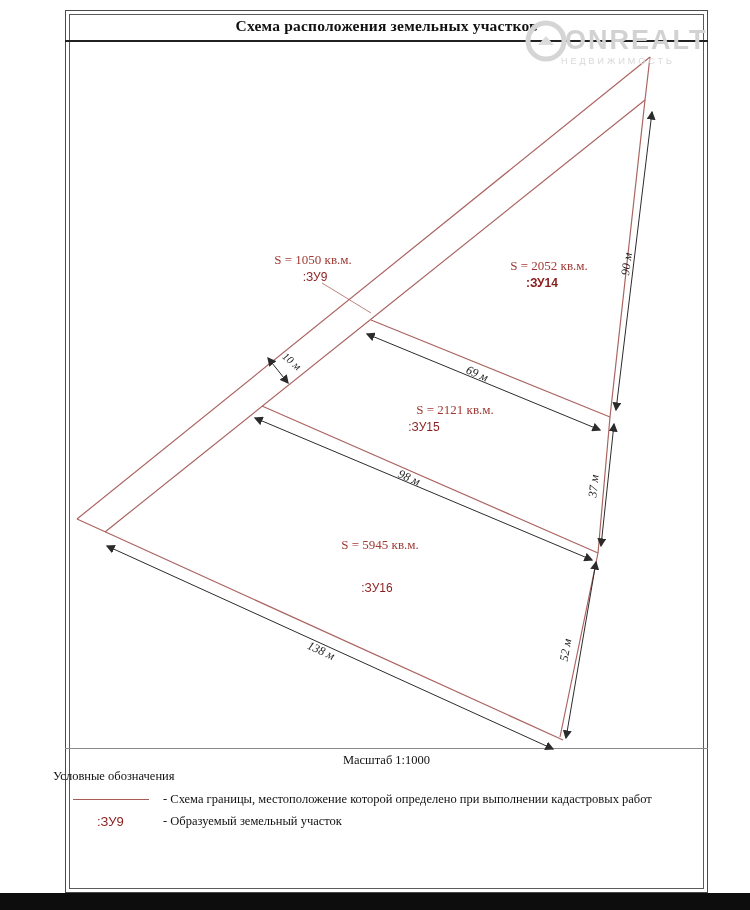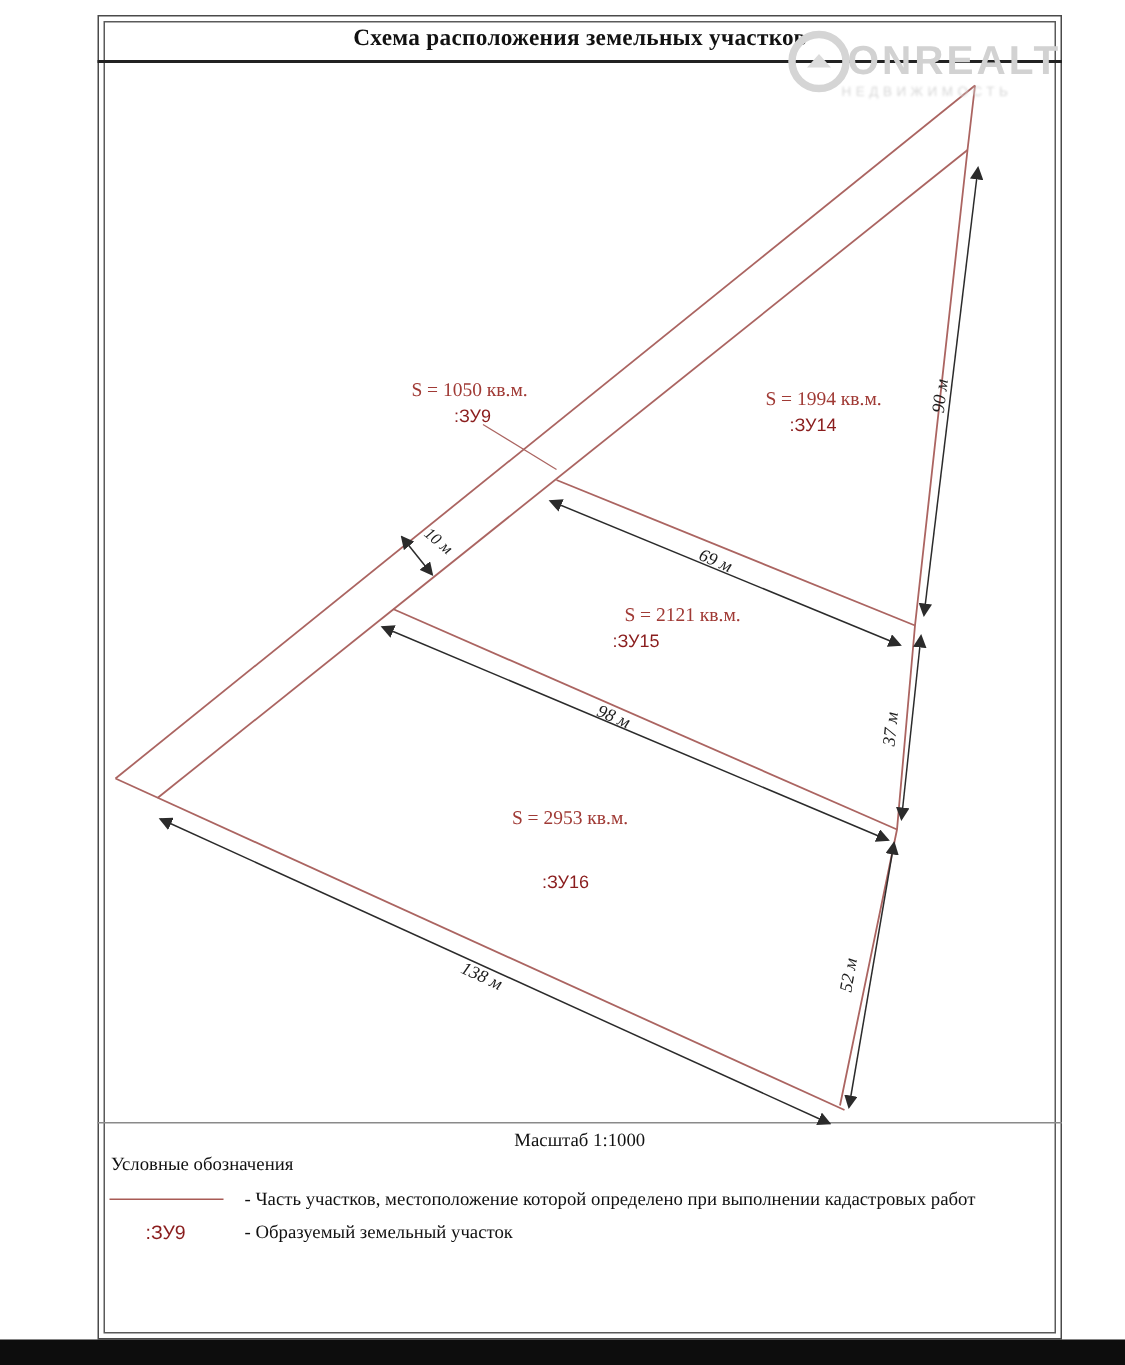--- a/index.html
+++ b/index.html
@@ -26,36 +26,36 @@
   .wm-sub{
     position:absolute;left:56px;top:44px;width:180px;
     font-family:"Liberation Sans", sans-serif;font-size:9px;letter-spacing:3px;
     color:#d8d8d8;filter:blur(.7px);text-transform:uppercase;
   }
   svg.plan{position:absolute;left:0;top:0;z-index:2;}
   
   .area-label{position:absolute;transform:translate(-50%,-50%);font-size:13px;color:#a03a35;white-space:nowrap;z-index:3;}
   .tag-label{position:absolute;transform:translate(-50%,-50%);font-family:"Liberation Sans", sans-serif;font-size:12px;color:#8a1d1d;white-space:nowrap;z-index:3;}
   .al-1{left:313px;top:260px;} .tl-1{left:315px;top:277px;}
-  .al-2{left:549px;top:266px;} .tl-2{left:542px;top:283px;}
+  .al-2{left:549px;top:266px;} .tl-2{left:542px;top:283px;font-weight:bold;}
   .al-3{left:455px;top:410px;} .tl-3{left:424px;top:427px;}
   .al-4{left:380px;top:545px;} .tl-4{left:377px;top:588px;}
   
   .dim{position:absolute;font-size:12px;font-style:italic;color:#1c1c1c;white-space:nowrap;z-index:3;}
   .d10 {left:292px;top:361px;transform:translate(-50%,-50%) rotate(40deg);font-size:11px;}
   .d69 {left:477px;top:374px;transform:translate(-50%,-50%) rotate(23deg);}
   .d98 {left:409px;top:478px;transform:translate(-50%,-50%) rotate(23deg);}
   .d138{left:321px;top:651px;transform:translate(-50%,-50%) rotate(24.5deg);}
   .d90 {left:627px;top:264px;transform:translate(-50%,-50%) rotate(-83deg);}
   .d37 {left:594px;top:486px;transform:translate(-50%,-50%) rotate(-84deg);}
   .d52 {left:566px;top:650px;transform:translate(-50%,-50%) rotate(-80deg);}
   
   .scale-rule{position:absolute;left:65px;top:748px;width:643px;height:1px;background:#8a8a8a;}
   .scale-text{position:absolute;left:65px;top:753px;width:643px;text-align:center;font-size:12.5px;}
-  .legend-heading{position:absolute;left:74px;top:769px;font-size:12.5px;}
+  .legend-heading{position:absolute;left:53px;top:769px;font-size:12.5px;}
   .legend-line-sample{position:absolute;left:73px;top:799px;width:76px;height:0;border-top:1.6px solid #a85a55;}
   .legend-text-1{position:absolute;left:163px;top:792px;font-size:12.5px;}
   .legend-tag{position:absolute;left:97px;top:814px;font-family:"Liberation Sans", sans-serif;font-size:13px;color:#8a1d1d;}
   .legend-text-2{position:absolute;left:163px;top:814px;font-size:12.5px;}
   .bottom-bar{position:absolute;left:0;top:893px;width:750px;height:17px;background:#0d0d0d;}
 </style>
 </head>
 <body>
 
 <div id="canvas">
@@ -98,39 +98,39 @@
       <line x1="255" y1="418" x2="592" y2="560" marker-start="url(#ah)" marker-end="url(#ah)"></line>
       <line x1="107" y1="546" x2="553" y2="749" marker-start="url(#ah)" marker-end="url(#ah)"></line>
       <line x1="652" y1="112" x2="616" y2="410" marker-start="url(#ah)" marker-end="url(#ah)"></line>
       <line x1="614" y1="424" x2="601" y2="546" marker-start="url(#ah)" marker-end="url(#ah)"></line>
       <line x1="596" y1="562" x2="566" y2="738" marker-start="url(#ah)" marker-end="url(#ah)"></line>
     </g>
   </svg>
 
   <div class="area-label al-1">S = 1050 кв.м.</div>
   <div class="tag-label tl-1">:ЗУ9</div>
-  <div class="area-label al-2">S = 1994 кв.м.</div>
+  <div class="area-label al-2">S = 2052 кв.м.</div>
   <div class="tag-label tl-2">:ЗУ14</div>
   <div class="area-label al-3">S = 2121 кв.м.</div>
   <div class="tag-label tl-3">:ЗУ15</div>
-  <div class="area-label al-4">S = 2953 кв.м.</div>
+  <div class="area-label al-4">S = 5945 кв.м.</div>
   <div class="tag-label tl-4">:ЗУ16</div>
 
   <div class="dim d10">10 м</div>
   <div class="dim d69">69 м</div>
   <div class="dim d98">98 м</div>
   <div class="dim d138">138 м</div>
   <div class="dim d90">90 м</div>
   <div class="dim d37">37 м</div>
   <div class="dim d52">52 м</div>
 
   <div class="scale-rule"></div>
   <div class="scale-text">Масштаб 1:1000</div>
   <div class="legend-heading">Условные обозначения</div>
 
   <div class="legend-line-sample"></div>
-  <div class="legend-text-1">- Часть участков, местоположение которой определено при выполнении кадастровых работ</div>
+  <div class="legend-text-1">- Схема границы, местоположение которой определено при выполнении кадастровых работ</div>
 
   <div class="legend-tag">:ЗУ9</div>
   <div class="legend-text-2">- Образуемый земельный участок</div>
 
   <div class="bottom-bar"></div>
 </div>
 
 </body></html>

